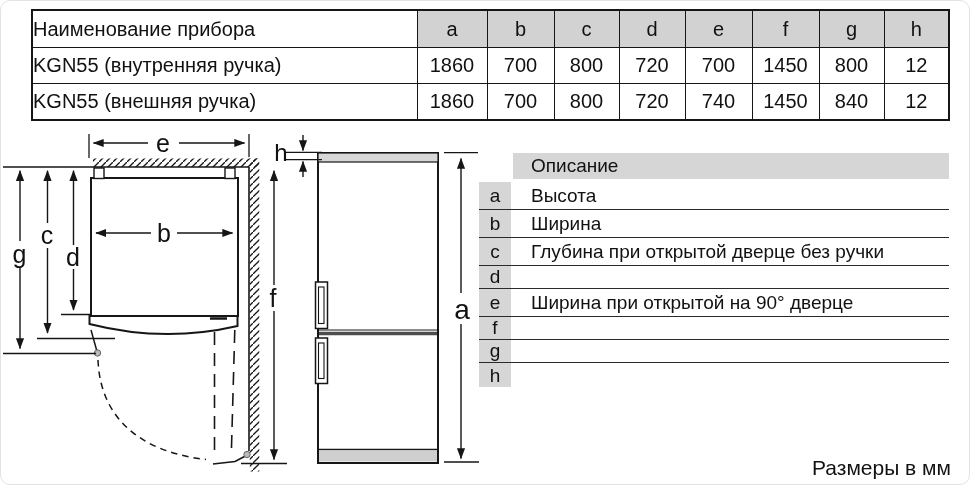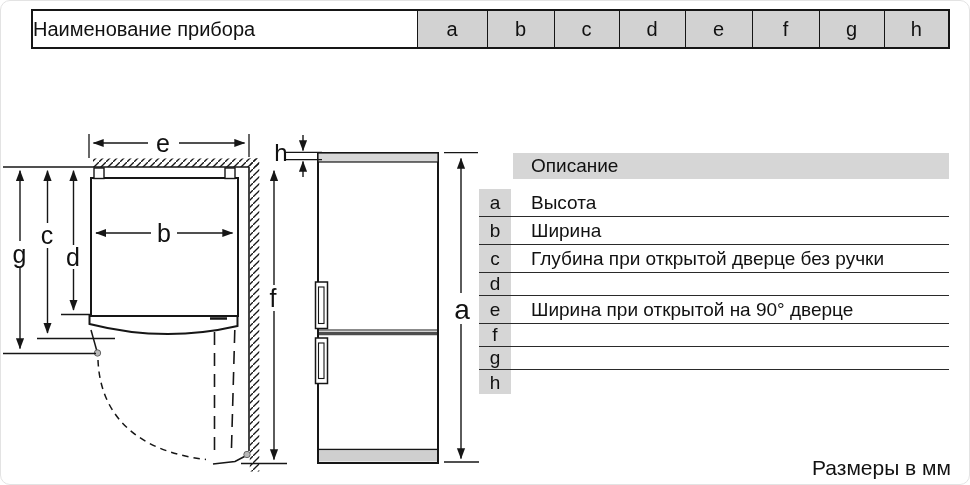--- a/index.html
+++ b/index.html
@@ -16,21 +16,21 @@
   }
   table.spec td{border:1.5px solid var(--line);padding:0;overflow:hidden;white-space:nowrap;}
   table.spec{border:2px solid var(--line);}
   td.name{padding-left:16px;text-align:left;}
   td.num{text-align:center;}
   tr.hdr td{height:36px;}
   tr.data td{height:35px;}
   tr.hdr td.dim{background:var(--header_fill);}
   
   .legend{position:absolute;left:478px;top:152px;width:470px;font-size:19px;}
-  .lg-hrow{display:flex;height:26px;margin-bottom:10px;}
+  .lg-hrow{display:flex;height:26px;margin-bottom:3px;}
   .lg-hspacer{width:34px;}
   .lg-hbar{flex:1;background:var(--legend_fill);display:flex;align-items:center;padding-left:18px;}
   .lg-row{display:flex;align-items:stretch;border-bottom:1.6px solid #2a2a2a;}
   .lg-row.last{border-bottom:none;}
   .lg-key{width:32px;background:var(--legend_fill);display:flex;align-items:center;justify-content:center;flex:none;}
   .lg-desc{padding-left:20px;display:flex;align-items:center;min-height:27px;}
   .lg-row.last .lg-key{align-items:flex-start;padding-top:2px;box-sizing:border-box;}
   .lg-row.last .lg-desc{display:block;padding-top:3px;padding-bottom:4px;line-height:22px;}
   
   .units{position:absolute;right:18px;top:455px;font-size:21px;}
@@ -60,20 +60,42 @@
       <td class="name">Наименование прибора</td>
       <td class="num dim">a</td>
       <td class="num dim">b</td>
       <td class="num dim">c</td>
       <td class="num dim">d</td>
       <td class="num dim">e</td>
       <td class="num dim">f</td>
       <td class="num dim">g</td>
       <td class="num dim">h</td>
     </tr>
+    <tr class="data">
+      <td class="name">KGN55 (внутренняя ручка)</td>
+      <td class="num">1860</td>
+      <td class="num">700</td>
+      <td class="num">800</td>
+      <td class="num">720</td>
+      <td class="num">700</td>
+      <td class="num">1450</td>
+      <td class="num">800</td>
+      <td class="num">12</td>
+    </tr>
+    <tr class="data">
+      <td class="name">KGN55 (внешняя ручка)</td>
+      <td class="num">1860</td>
+      <td class="num">700</td>
+      <td class="num">800</td>
+      <td class="num">720</td>
+      <td class="num">740</td>
+      <td class="num">1450</td>
+      <td class="num">840</td>
+      <td class="num">12</td>
+    </tr>
   </tbody>
     </table>
 
   <svg class="drawing" width="480" height="360" viewBox="0 125 480 360">
     <defs>
       <pattern id="hatch" width="7" height="7" patternUnits="userSpaceOnUse">
         <path d="M-1,8 L8,-1" stroke="currentColor" stroke-width="1.3"></path>
       </pattern>
       <marker id="ar" markerUnits="userSpaceOnUse" markerWidth="14" markerHeight="10" refX="10.2" refY="4.5" orient="auto">
         <path d="M0,0.4 L11,4.5 L0,8.6 Z" fill="currentColor"></path>

